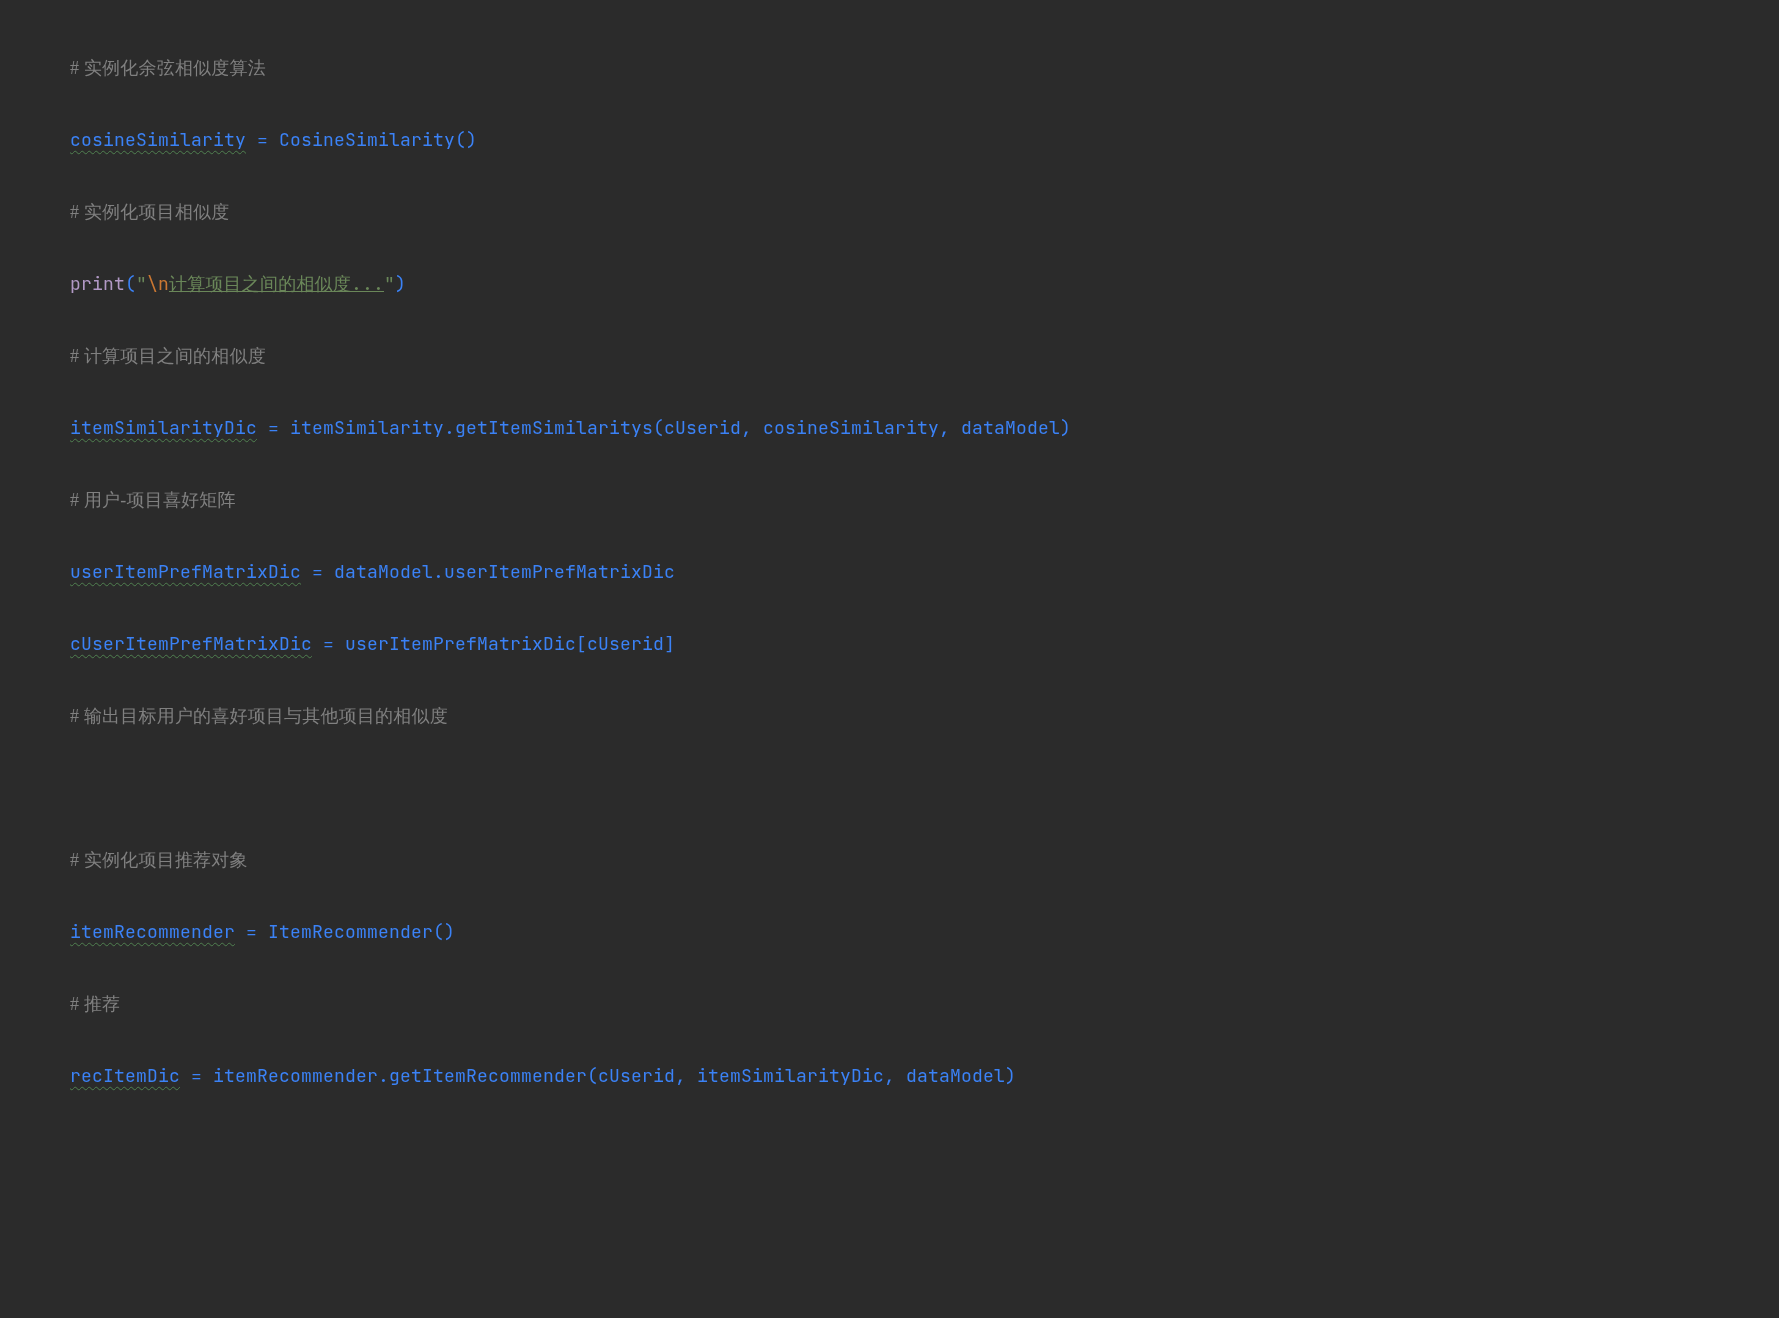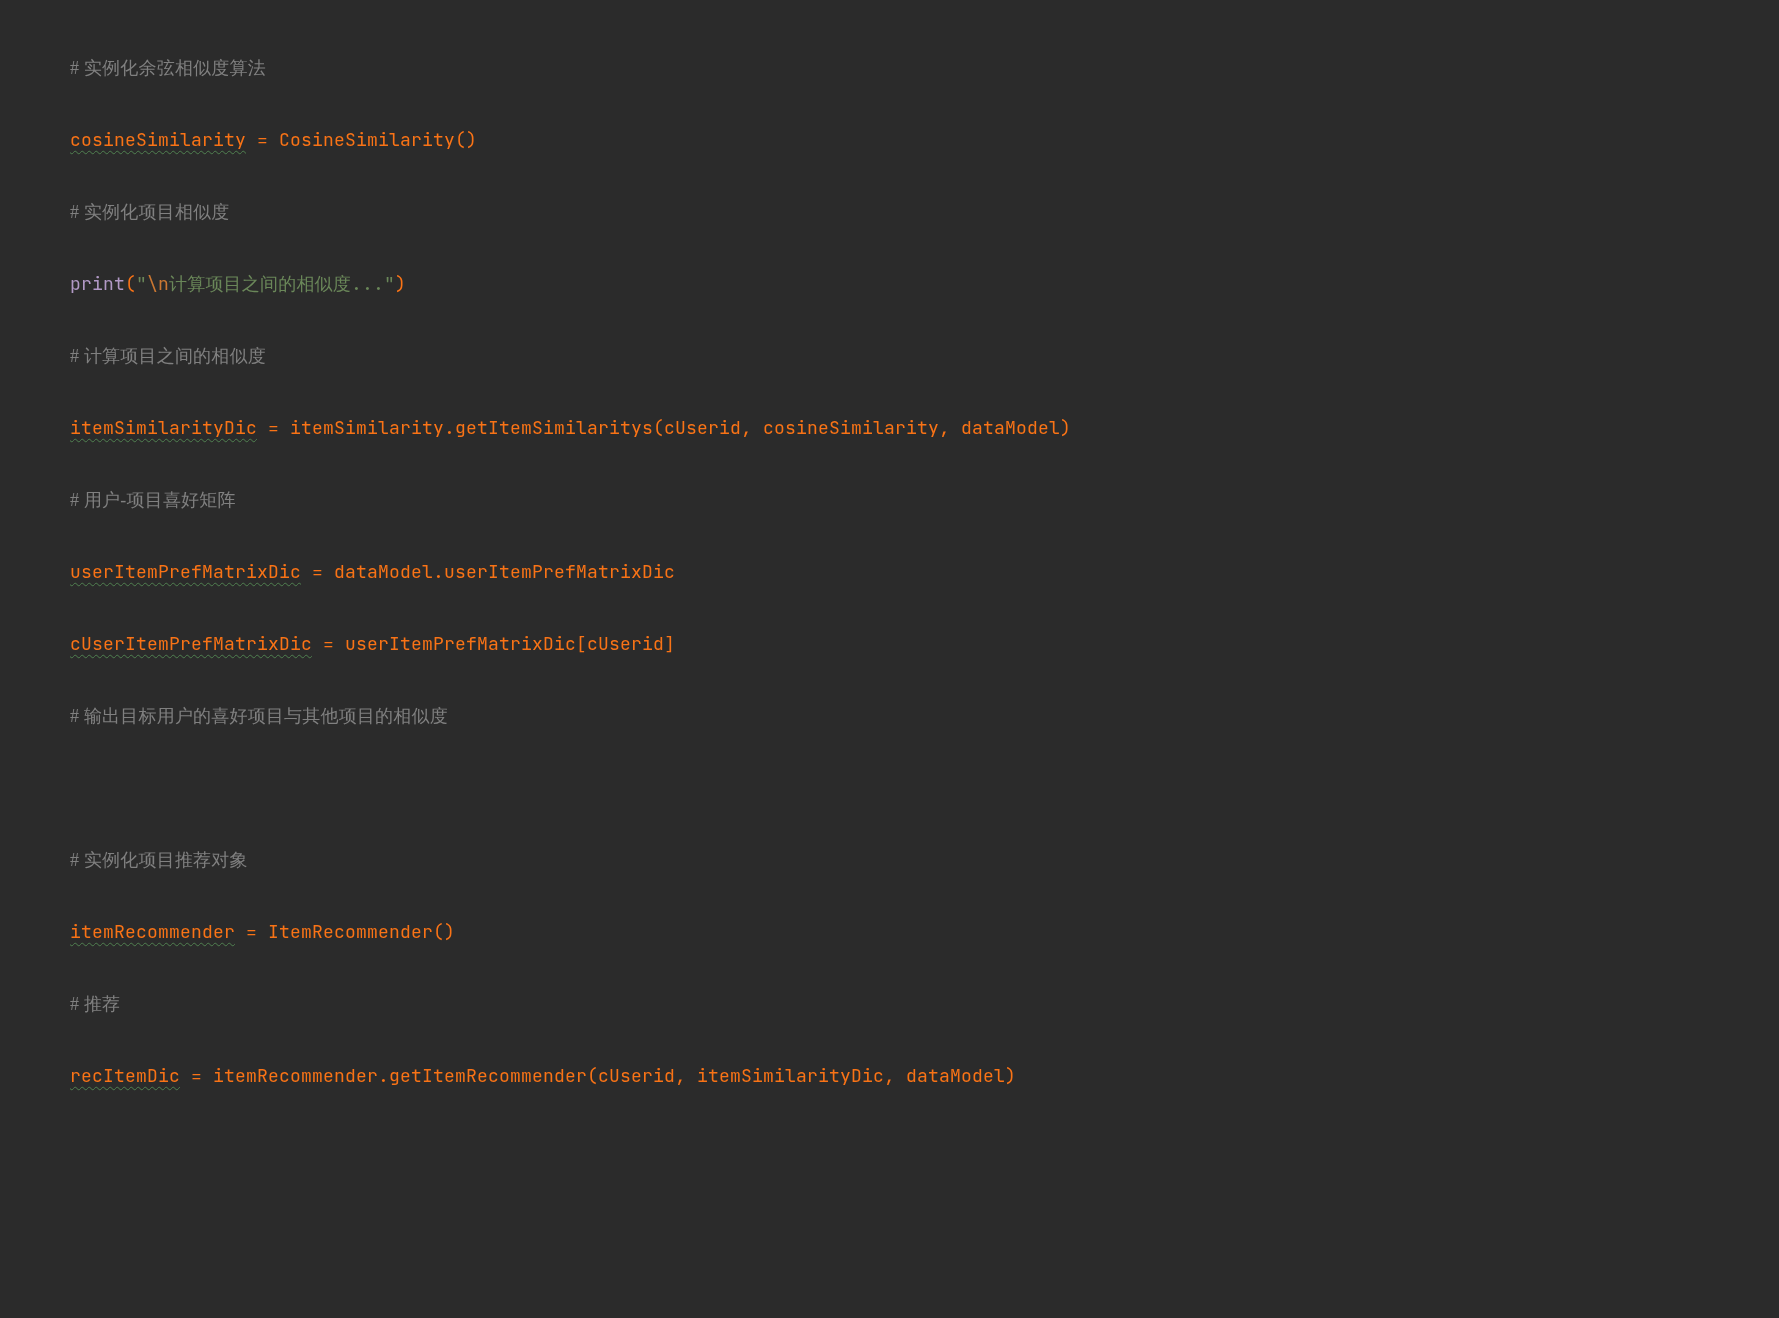--- a/index.html
+++ b/index.html
@@ -15,25 +15,25 @@
     background: #2b2b2b;
     color: #a9b7c6;
     padding-top: 14px;
     padding-left: 70px;
     line-height: 36px;
     white-space: pre;
     letter-spacing: 0.2px;
   }
   .line { height: 36px; }
   .c-comment { color: #808080; font-family: Liberation Serif, serif; }
-  .c-default { color: #f97316; }
+  .c-default { color: #3b82f6; }
   .c-func    { color: #b299c6; }
   .c-str     { color: #6a8759; }
   .c-esc     { color: #cc7832; }
-  .c-strcjk  { color: #6a8759; }
+  .c-strcjk  { color: #6a8759; text-decoration: underline; }
   
   .u-typo {
     text-decoration: underline wavy #508050;
     text-decoration-thickness: 1px;
     text-underline-offset: 4px;
   }
   .u-warn {
     text-decoration: underline wavy #b09000;
     text-decoration-thickness: 1px;
     text-underline-offset: 4px;

